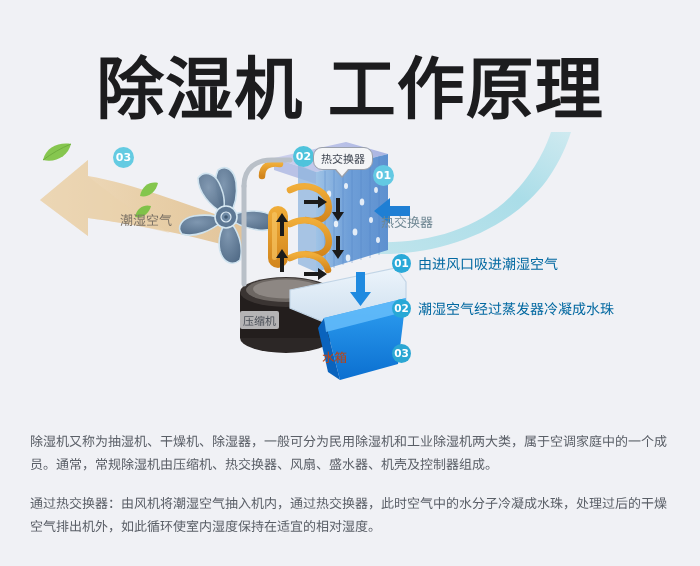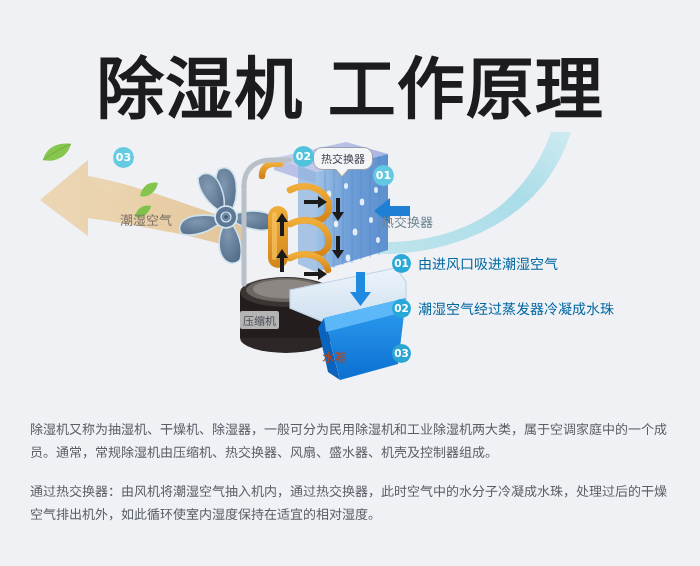--- a/index.html
+++ b/index.html
@@ -99,21 +99,21 @@
   .stext{
     font-size:14px;color:#0369a1;white-space:nowrap;
     font-family:Liberation Serif, serif;
   }
 
   
   .body-copy{position:absolute;left:30px;top:418px;width:645px;}
   .para{
     font-size:13px;line-height:23px;color:#5a5f67;
     font-family:Liberation Serif, serif;
-    margin:0 0 16px 0;
+    margin:12px 0 16px 0;
   }
   .para.p2{margin-bottom:0;}
 </style>
 </head>
 <body>
 
 <div class="page">
 
   <div class="title">
     <span>除湿机</span>

